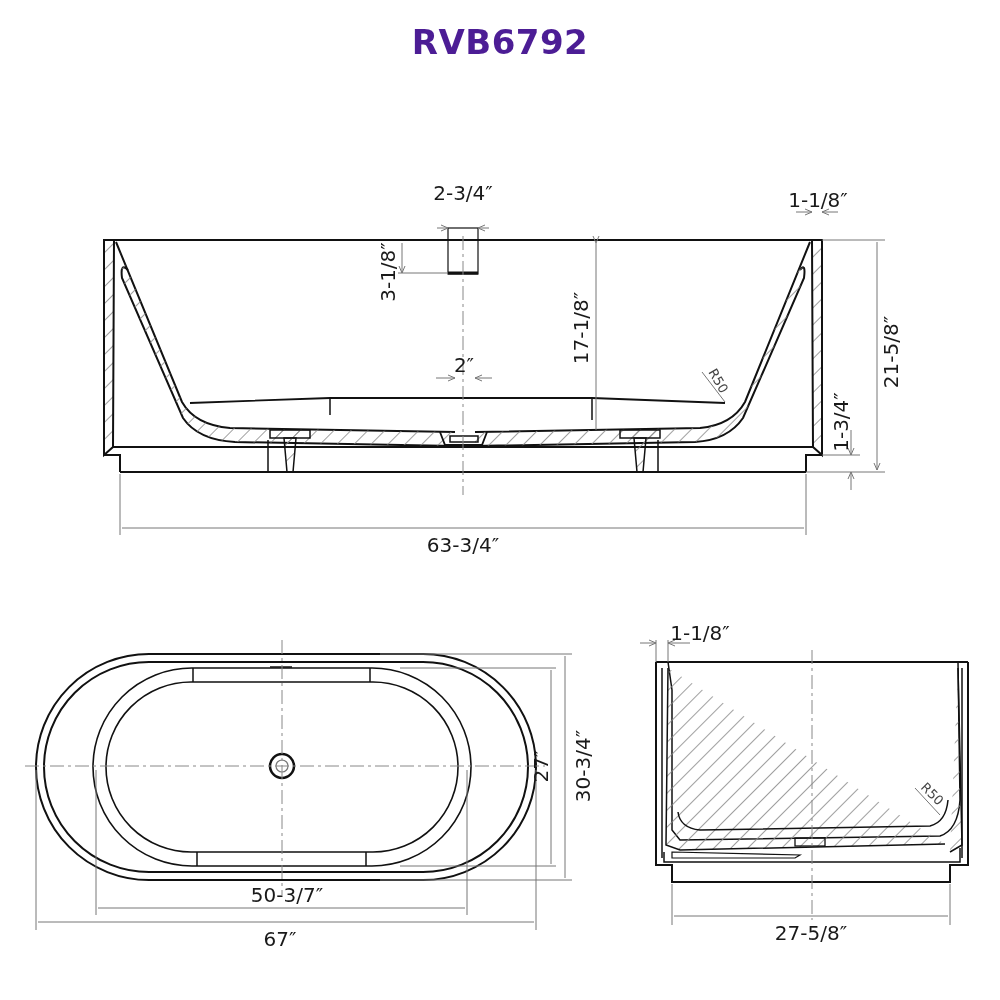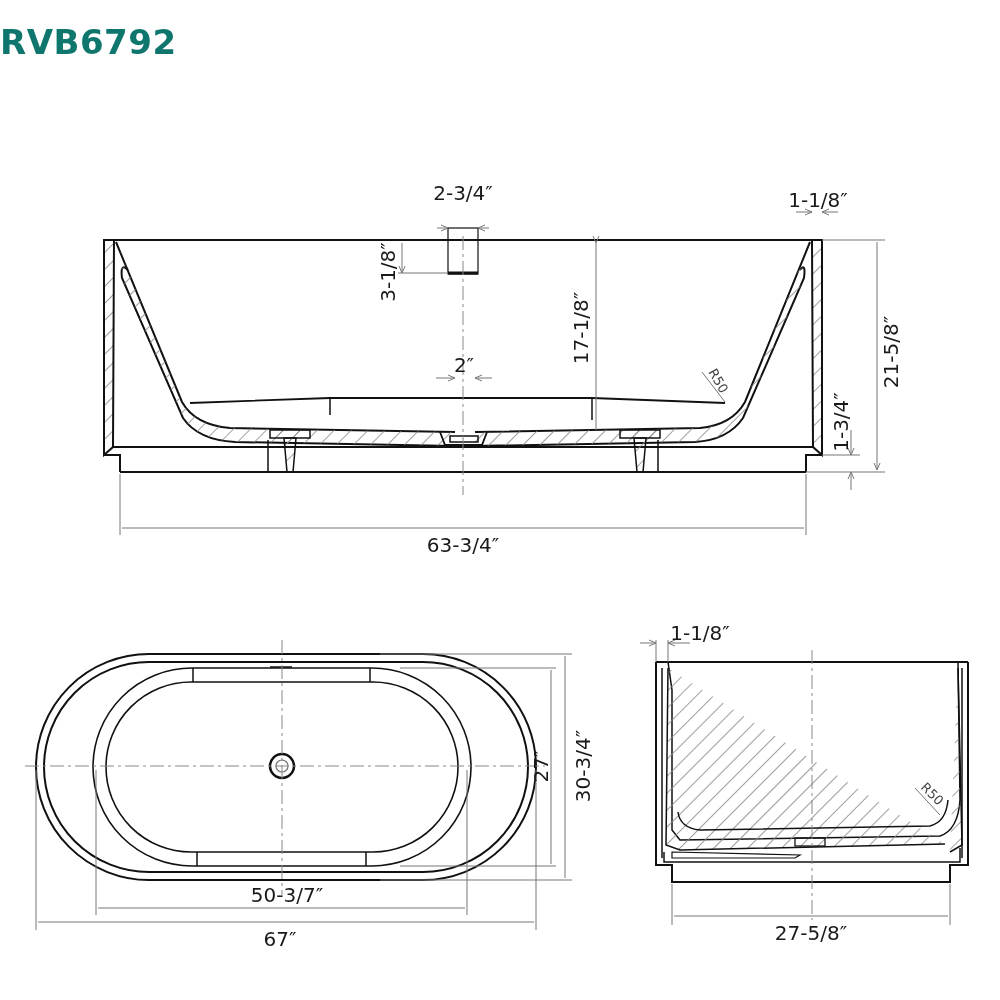--- a/index.html
+++ b/index.html
@@ -1,17 +1,17 @@
 <!DOCTYPE html>
 <html><head>
 <meta charset="utf-8">
 <style>
   html, body { margin:0; padding:0; background:#ffffff; }
   body { width:1000px; height:1000px; position:relative; overflow:hidden; font-family:"DejaVu Sans", sans-serif; }
-  #title { position:absolute; left:0; top:22px; width:1000px; font-weight:bold; font-size:34px; color:#0f766e; letter-spacing:0.5px; }
+  #title { position:absolute; left:0; top:22px; width:1000px; text-align:center; font-weight:bold; font-size:34px; color:#4c1d95; letter-spacing:0.5px; }
   svg { position:absolute; left:0; top:0; }
   .dim { font-family:"DejaVu Sans", sans-serif; font-size:20px; fill:#1a1a1a; }
   .small { font-size:13px; fill:#444; }
 </style>
 </head>
 <body>
 
 <div id="title">RVB6792</div>
 
 <svg width="1000" height="1000" viewBox="0 0 1000 1000">

